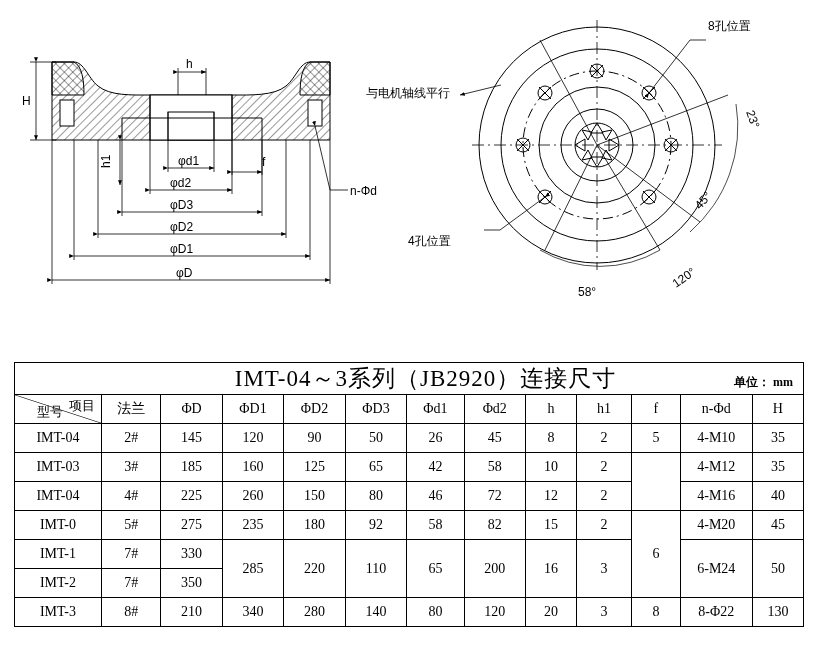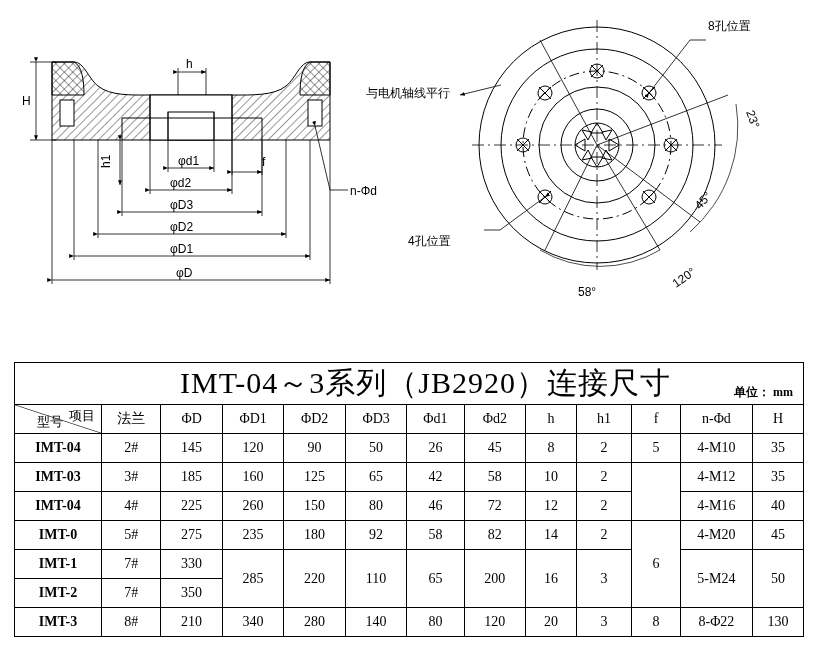--- a/index.html
+++ b/index.html
@@ -30,21 +30,21 @@
     font-size:14px;
     height:28px;
     padding:0;
   }
   .title-cell{
     border:1px solid #000;
     height:44px;
     position:relative;
   }
   .title-text{
-    font-size:30px;
+    font-size:23px;
     letter-spacing:1px;
     margin-left:33px;
   }
   .unit-text{
     position:absolute;
     right:10px;
     bottom:3px;
     font-size:12px;
     font-weight:bold;
   }
@@ -56,21 +56,21 @@
   .corner .diag{
     position:absolute;left:0;top:0;width:100%;height:100%;
   }
   .corner .p1{
     position:absolute; right:6px; top:2px; font-size:13px;
   }
   .corner .p2{
     position:absolute; left:22px; bottom:2px; font-size:13px;
   }
   .hdr{ font-size:14px; height:46px;}
-  .cell-model{ font-size:13px;font-weight:bold; }
+  .cell-model{ font-size:13px; }
   svg text{ font-family:"Liberation Sans", sans-serif; }
   .lbl{ font-size:12px; fill:#000; }
   .lbl-cn{ font-family:"Liberation Sans", sans-serif; font-size:12px; fill:#000;}
 </style>
 </head>
 <body>
 
 <div id="drawing">
 <svg width="818" height="355" viewBox="0 0 818 355">
   <defs>
@@ -355,39 +355,39 @@
 
     <tr>
       <td class="cell-model">IMT-0</td>
       <td>5#</td>
       <td>275</td>
       <td>235</td>
       <td>180</td>
       <td>92</td>
       <td>58</td>
       <td>82</td>
-      <td>14</td>
+      <td>15</td>
       <td>2</td>
       <td rowspan="3">6</td>
       <td>4-M20</td>
       <td>45</td>
     </tr>
 
     <tr>
       <td class="cell-model">IMT-1</td>
       <td>7#</td>
       <td>330</td>
       <td rowspan="2">285</td>
       <td rowspan="2">220</td>
       <td rowspan="2">110</td>
       <td rowspan="2">65</td>
       <td rowspan="2">200</td>
       <td rowspan="2">16</td>
       <td rowspan="2">3</td>
-      <td rowspan="2">5-M24</td>
+      <td rowspan="2">6-M24</td>
       <td rowspan="2">50</td>
     </tr>
 
     <tr>
       <td class="cell-model">IMT-2</td>
       <td>7#</td>
       <td>350</td>
     </tr>
 
     <tr>

